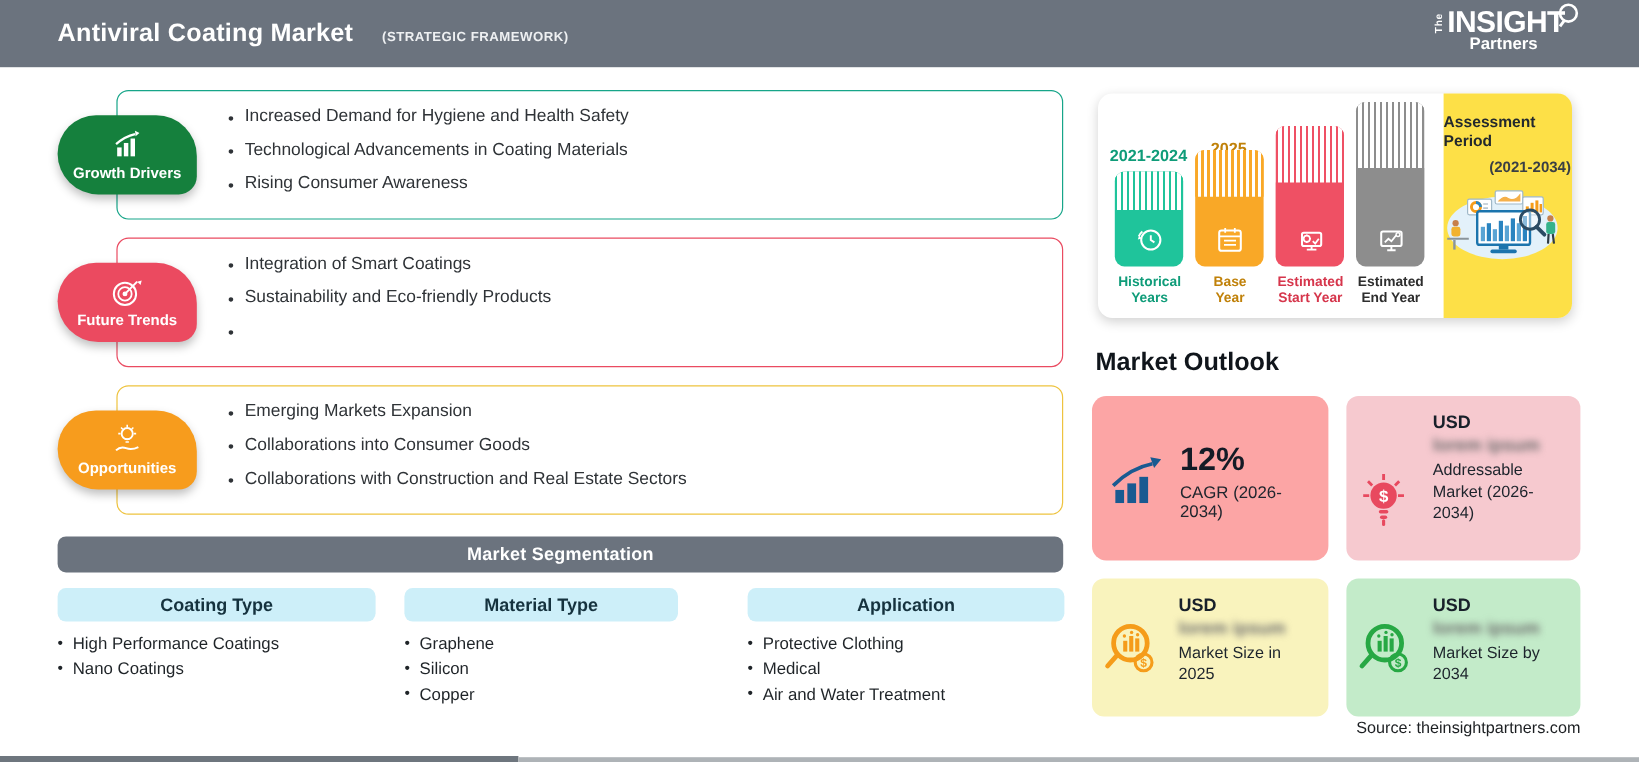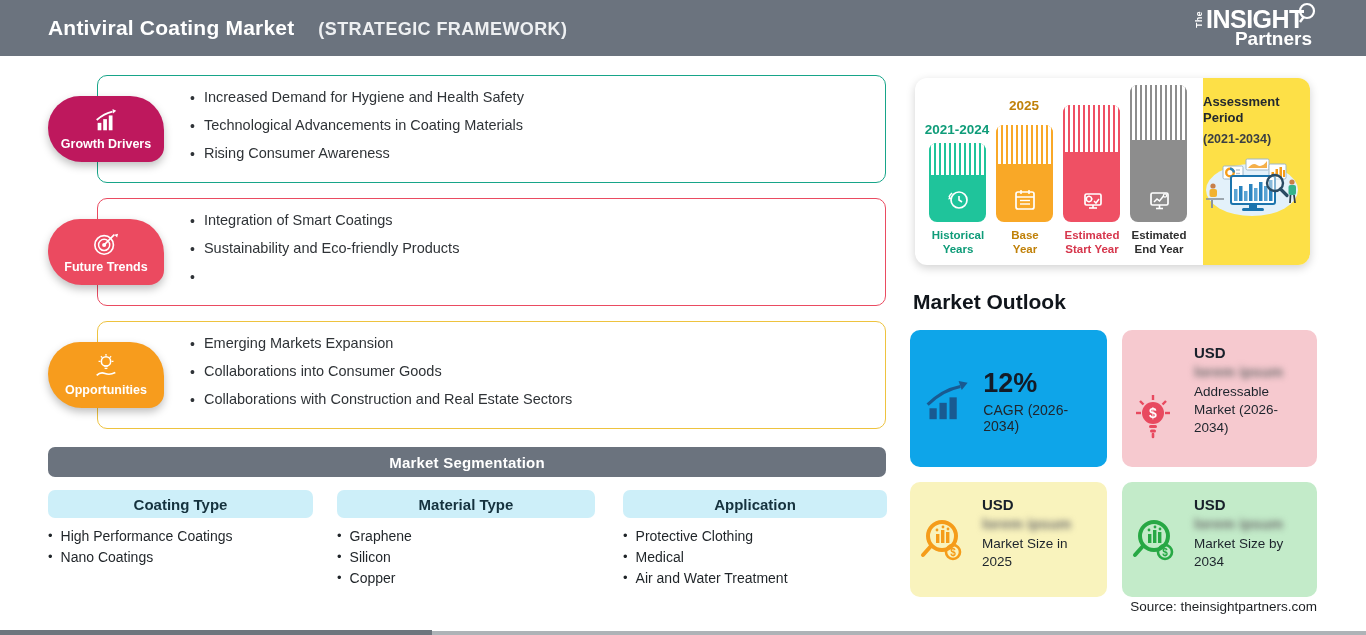--- a/index.html
+++ b/index.html
@@ -3,63 +3,63 @@
 <meta charset="utf-8">
 <style>
   * { margin:0; padding:0; box-sizing:border-box; }
   html,body { width:1366px; height:635px; }
   body { font-family:"Liberation Sans","DejaVu Sans",sans-serif; background:#ffffff; position:relative; overflow:hidden; }
 
   
   .header { position:absolute; top:0; left:0; width:1366px; height:56px; background:#6b737e; display:flex; align-items:center; }
   .header-title-wrap { margin-left:48px; display:flex; align-items:baseline; gap:24px; color:#fff; }
   .header-title { font-size:21px; font-weight:bold; letter-spacing:.2px; }
-  .header-subtitle { font-size:18px; font-weight:bold; color:#eef0f2; letter-spacing:.4px; }
+  .header-subtitle { font-size:11px; font-weight:bold; color:#eef0f2; letter-spacing:.4px; }
   .logo { position:absolute; right:42px; top:7px; color:#fff; width:130px; }
   .logo-row { display:flex; align-items:center; }
   .logo-the { writing-mode:vertical-rl; transform:rotate(180deg); font-size:8.5px; font-weight:bold; letter-spacing:.5px; margin-right:2px; }
   .logo-name { font-size:25px; font-weight:800; letter-spacing:-.5px; line-height:1; }
   .logo-ring { margin-left:-8px; margin-top:-14px; }
-  .logo-partners { text-align:right; font-size:19px; font-weight:bold; margin-top:-4px; padding-right:12px; }
+  .logo-partners { text-align:center; font-size:14px; font-weight:bold; margin-top:-4px; padding-right:12px; }
 
   
   .fw-row { position:absolute; left:48px; width:840px; height:108px; }
   .fw-row.r1 { top:75px; } .fw-row.r2 { top:198px; } .fw-row.r3 { top:321px; }
   .fw-box { position:absolute; left:49px; top:0; width:789px; height:108px; border:1.6px solid; border-radius:10px; background:#fff; padding:13px 16px 0 92px; }
   .fw-bullets { list-style:none; }
   .fw-bullets li { display:flex; align-items:flex-start; font-size:14.5px; color:#2f3337; height:28px; }
   .fw-bullets li .dot { color:#2f3337; margin-right:9px; font-size:14px; line-height:1.3; }
   .fw-badge { position:absolute; left:0; top:21px; width:116px; height:66px; border-radius:34px 36px 16px 36px; display:flex; flex-direction:column; align-items:center; justify-content:center; gap:3px; box-shadow:0 4px 8px rgba(0,0,0,.25); z-index:2; }
   .fw-badge-label { color:#fff; font-size:12.5px; font-weight:bold; }
   .fw-badge svg { display:block; }
 
   
   .seg-bar { position:absolute; left:48px; top:447px; width:838px; height:30px; background:#6b737e; border-radius:7px; display:flex; align-items:center; justify-content:center; color:#fff; font-size:15px; font-weight:bold; letter-spacing:.2px; }
   .seg-col-header { position:absolute; top:490px; height:28px; background:#cdeff9; border-radius:7px; display:flex; align-items:center; justify-content:center; font-size:15px; font-weight:bold; color:#15323e; }
-  .seg-h1 { left:48px; width:265px; } .seg-h2 { left:337px; width:258px; } .seg-h3 { left:623px; width:264px; }
+  .seg-h1 { left:48px; width:265px; } .seg-h2 { left:337px; width:228px; } .seg-h3 { left:623px; width:264px; }
   .seg-list { position:absolute; top:525px; list-style:none; }
   .seg-l1 { left:48px; } .seg-l2 { left:337px; } .seg-l3 { left:623px; }
   .seg-list li { display:flex; font-size:14px; color:#1f2428; height:21px; align-items:center; }
   .seg-list li .dot { margin-right:8px; font-size:13px; }
 
   
   .tl-card { position:absolute; left:915px; top:78px; width:395px; height:187px; background:#fff; border-radius:12px; box-shadow:0 3px 10px rgba(0,0,0,.18); }
   .tl-bar { position:absolute; width:57px; border-radius:8px; background:var(--c); }
   .tl-bar .stripes { position:absolute; top:0; left:0; right:0; height:40%; border-radius:8px 8px 0 0; background:repeating-linear-gradient(90deg, var(--c) 0 2px, #ffffff 2px 5px); }
   .tl-bar .bar-icon { position:absolute; bottom:9px; left:50%; transform:translateX(-50%); }
   .tl-year { position:absolute; width:90px; text-align:center; font-size:13.5px; font-weight:bold; }
   .tl-label { position:absolute; width:74px; text-align:center; font-size:11.5px; font-weight:bold; line-height:1.25; top:150px; }
   .b1 { left:14px; top:65px; height:79px; } .y1 { left:-3px; top:44px; }
-  .b2 { left:81px; top:47px; height:97px; } .y2 { left:64px; top:20px; }
+  .b2 { left:81px; top:47px; height:97px; } .y2 { left:64px; top:38px; }
   .b3 { left:148px; top:27px; height:117px; } .y3 { left:131px; top:6px; }
   .b4 { left:215px; top:7px; height:137px; } .y4 { left:198px; top:-14px; }
   .l1 { left:6px; } .l2 { left:73px; } .l3 { left:140px; } .l4 { left:207px; }
   .tl-assess { position:absolute; right:0; top:0; width:107px; height:187px; background:#fde047; border-radius:0 12px 12px 0; text-align:left; padding-top:16px; }
   .tl-assess .a-title { font-size:13px; font-weight:bold; color:#23292e; line-height:1.25; }
-  .tl-assess .a-range { font-size:12.5px; font-weight:bold; color:#3a3f44; margin-top:5px; }
+  .tl-assess .a-range { font-size:12.5px; font-weight:bold; color:#3a3f44; margin-top:5px;margin-left:38px; }
   .tl-assess svg { margin-top:10px; }
 
   
   .outlook-heading { position:absolute; left:913px; top:290px; font-size:21px; font-weight:bold; color:#10151b; }
   .ocard { position:absolute; border-radius:10px; padding:14px 14px 10px 14px; }
   .c1 { left:910px; top:330px; width:197px; height:137px; display:flex; align-items:center; gap:12px; }
   .c2 { left:1122px; top:330px; width:195px; height:137px; }
   .c3 { left:910px; top:482px; width:197px; height:115px; }
   .c4 { left:1122px; top:482px; width:195px; height:115px; }
   .c1 .big-val { font-size:27px; font-weight:800; color:#141b26; }
@@ -108,21 +108,21 @@
       <li>
           <span class="dot">•</span>
           <span>Technological Advancements in Coating Materials</span>
         </li>
       <li>
           <span class="dot">•</span>
           <span>Rising Consumer Awareness</span>
         </li>
     </ul>
   </div>
-  <div class="fw-badge" style="background: #be185d;">
+  <div class="fw-badge" style="background: #15803d;">
     <svg width="30" height="26" viewBox="0 0 32 28">
       <rect x="7" y="16" width="4" height="8" fill="#fff"></rect>
         <rect x="13" y="12" width="4" height="12" fill="#fff"></rect>
         <rect x="19" y="8" width="4" height="16" fill="#fff"></rect>
       <path d="M6 13 Q14 6 23 4" fill="none" stroke="#fff" stroke-width="2"></path>
         <path d="M23 1 l4 2 -3.5 3 z" fill="#fff"></path>
     </svg>
     <span class="fw-badge-label">Growth Drivers</span>
   </div>
 </div>
@@ -344,21 +344,21 @@
       <circle cx="89" cy="26" r="2.6" fill="#c77f4a"></circle>
         <rect x="85.5" y="29" width="7.5" height="10" rx="2" fill="#35b28a"></rect>
         <line x1="87.5" y1="39" x2="87" y2="47" stroke="#2e3b44" stroke-width="1.8"></line>
         <line x1="91" y1="39" x2="92" y2="47" stroke="#2e3b44" stroke-width="1.8"></line>
     </svg>
   </div>
 </div>
 
 <div class="outlook-heading">Market Outlook</div>
 
-<div class="ocard c1" style="background: #0ea5e9;">
+<div class="ocard c1" style="background: #fca5a5; border-radius: 12px;">
   <svg width="52" height="48" viewBox="0 0 52 48" style="color:#195a91;">
     <rect x="6" y="32" width="8" height="12" fill="currentColor"></rect>
     <rect x="17" y="26" width="8" height="18" fill="currentColor"></rect>
     <rect x="28" y="20" width="8" height="24" fill="currentColor"></rect>
     <path d="M4 28 Q20 12 40 8" fill="none" stroke="currentColor" stroke-width="3.4"></path>
     <path d="M38 2 l10 2 -6.5 8 z" fill="currentColor"></path>
   </svg>
   <div class="card-text">
     <div class="big-val">12%</div>
     <div class="val-label">CAGR (2026-2034)</div>

